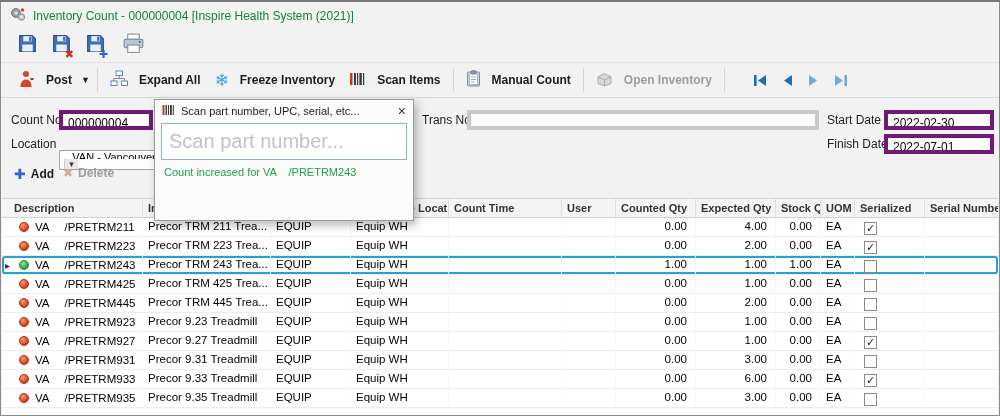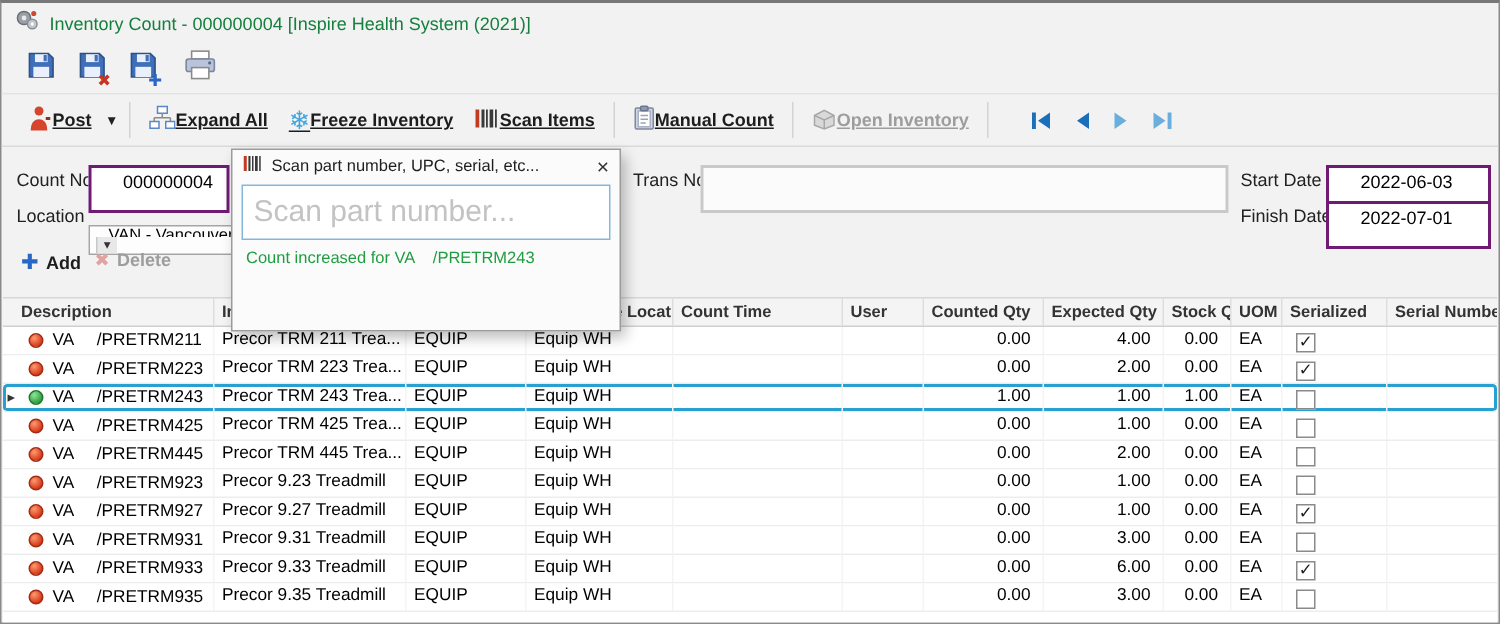--- a/index.html
+++ b/index.html
@@ -33,36 +33,36 @@
   .badge.red { color:#c93420; }
   .badge.blue { color:#2c68c2; }
 
   
   .toolbar-actions {
     position:absolute; top:61px; left:0; width:100%; height:35px;
     display:flex; align-items:center; padding-left:10px;
     border-bottom:1px solid #dadada;
   }
   .action-btn {
-    display:flex; align-items:center; gap:0; padding:4px 7px;
-    font-size:12px; font-weight:bold; color:#1d1d1d; white-space:nowrap; cursor:pointer;text-decoration:underline;
+    display:flex; align-items:center; gap:11px; padding:4px 7px;
+    font-size:12px; font-weight:bold; color:#1d1d1d; white-space:nowrap; cursor:pointer;
   }
   .action-btn.disabled { color:#9d9d9d; cursor:default; }
   .drop-arrow { font-size:9px; color:#222; padding:4px 2px; cursor:pointer; }
   .tb-sep { width:1px; height:24px; background:#d4d4d4; margin:0 5px; }
   .snowflake { font-size:17px; color:#42a4dc; line-height:17px; }
   .nav-group { display:flex; align-items:center; gap:13px; margin-left:22px; }
   .nav-btn { display:flex; align-items:center; cursor:pointer; }
 
   
   .form-area { position:absolute; top:96px; left:0; width:100%; height:100px; }
   .lbl { position:absolute; font-size:12px; color:#222; white-space:nowrap; }
   .field {
-    position:absolute; height:32px; background:#fff; border:2px solid #701a75;
-    font-size:12px; color:#000; padding:2px 21px; white-space:nowrap; overflow:hidden;
+    position:absolute; height:20px; background:#fff; border:4px solid #701a75;
+    font-size:12px; color:#000; padding:2px 5px; white-space:nowrap; overflow:hidden;
   }
   .field.readonly { background:#fbfbfb; border-color:#c9c9c9; }
   .combo {
     position:absolute; height:20px; background:#fdfdfd; border:1px solid #a5a5a5;
     font-size:11px; color:#000; display:flex; align-items:center; padding-left:4px; cursor:pointer;
   }
   .combo .combo-value { flex:1; white-space:nowrap; overflow:hidden; }
   .combo .combo-arrow { width:14px; text-align:center; font-size:9px; color:#333; background:#e8e8e8; align-self:stretch; display:flex; align-items:center; justify-content:center; border-left:1px solid #c8c8c8; }
   .small-btn { position:absolute; display:flex; align-items:center; gap:5px; font-size:12px; font-weight:bold; cursor:pointer; }
   .small-btn .plus { color:#2a66c8; font-size:14px; }
@@ -285,21 +285,21 @@
   </div>
 
   <div class="form-area">
     <span class="lbl" style="left:10px; top:15px;">Count No</span>
     <span class="field" style="left:58px; top:12px; width:94px;">000000004</span>
 
     <span class="lbl" style="left:421px; top:15px;">Trans No</span>
     <span class="field readonly" style="left:466px; top:12px; width:352px;"></span>
 
     <span class="lbl" style="left:826px; top:15px;">Start Date</span>
-    <span class="field" style="left:883px; top:12px; width:110px;">2022-06-03</span>
+    <span class="field" style="left:883px; top:12px; width:110px;">2022-02-30</span>
 
     <span class="lbl" style="left:10px; top:39px;">Location</span>
     <span class="combo" style="left:58px; top:52px; width:106px;flex-direction:column;">
       <span class="combo-value">VAN - Vancouver</span>
       <span class="combo-arrow">▾</span>
     </span>
 
     <span class="lbl" style="left:826px; top:39px;">Finish Date</span>
     <span class="field" style="left:883px; top:36px; width:110px;">2022-07-01</span>
 

